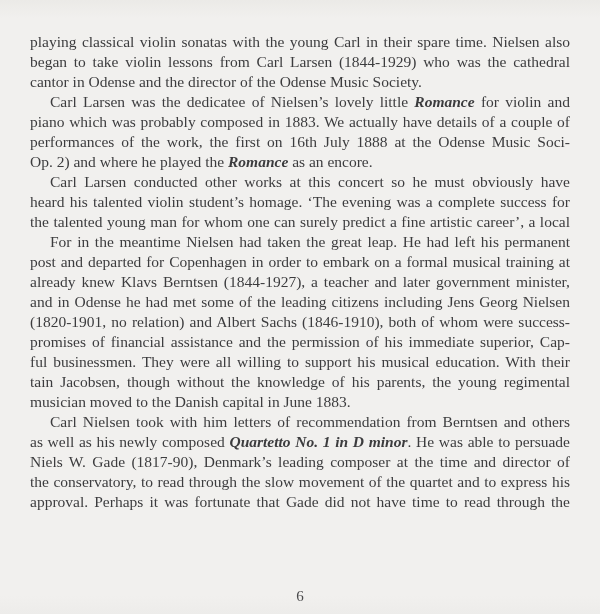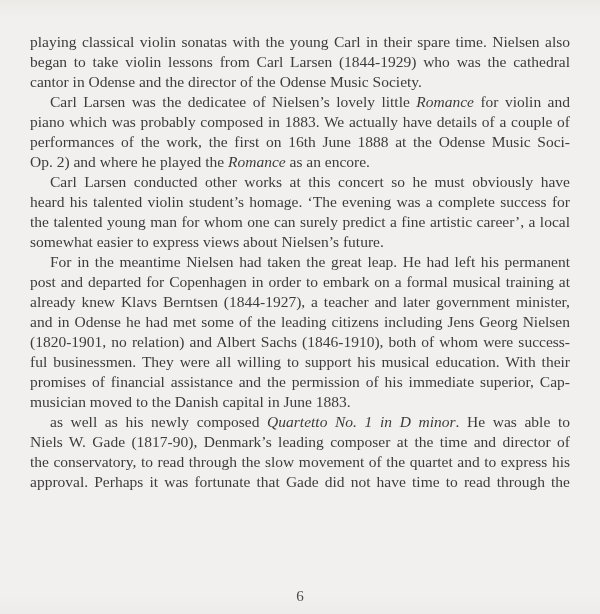--- a/index.html
+++ b/index.html
@@ -27,21 +27,21 @@
     text-align: justify;
     text-align-last: justify;
     -moz-text-align-last: justify;
     white-space: normal;
   }
   .text-line.line-last {
     text-align-last: left;
     -moz-text-align-last: left;
   }
   .paragraph.indent .text-line:first-child { text-indent: 20px; }
-  .italic { font-style: italic; }
+  .italic { font-style: italic; font-weight: bold; }
   .page-number {
     position: absolute;
     left: 0;
     right: 0;
     top: 586px;
     text-align: center;
     font-size: 15px;
     line-height: 20px;
     color: #4a4a4c;
   }
@@ -52,40 +52,41 @@
 <div class="page">
   <div class="text-column">
       <div class="paragraph">
         <div class="text-line"><span class="">playing classical violin sonatas with the young Carl in their spare time. Nielsen also</span></div>
         <div class="text-line"><span class="">began to take violin lessons from Carl Larsen (1844-1929) who was the cathedral</span></div>
         <div class="text-line line-last"><span class="">cantor in Odense and the director of the Odense Music Society.</span></div>
       </div>
       <div class="paragraph indent">
         <div class="text-line"><span class="">Carl Larsen was the dedicatee of Nielsen’s lovely little </span><span class="italic">Romance</span><span class=""> for violin and</span></div>
         <div class="text-line"><span class="">piano which was probably composed in 1883. We actually have details of a couple of</span></div>
-        <div class="text-line"><span class="">performances of the work, the first on 16th June 1888 at the Odense Music Soci-</span></div>
+        <div class="text-line"><span class="">performances of the work, the first on 16th July 1888 at the Odense Music Soci-</span></div>
         <div class="text-line line-last"><span class="">Op. 2) and where he played the </span><span class="italic">Romance</span><span class=""> as an encore.</span></div>
       </div>
       <div class="paragraph indent">
         <div class="text-line"><span class="">Carl Larsen conducted other works at this concert so he must obviously have</span></div>
         <div class="text-line"><span class="">heard his talented violin student’s homage. ‘The evening was a complete success for</span></div>
         <div class="text-line"><span class="">the talented young man for whom one can surely predict a fine artistic career’, a local</span></div>
-        <div class="text-line line-last"><span class="">somewhat easier to express views about Nielsen’s future.</span></div>
       </div>
       <div class="paragraph indent">
         <div class="text-line"><span class="">For in the meantime Nielsen had taken the great leap. He had left his permanent</span></div>
         <div class="text-line"><span class="">post and departed for Copenhagen in order to embark on a formal musical training at</span></div>
         <div class="text-line"><span class="">already knew Klavs Berntsen (1844-1927), a teacher and later government minister,</span></div>
         <div class="text-line"><span class="">and in Odense he had met some of the leading citizens including Jens Georg Nielsen</span></div>
         <div class="text-line"><span class="">(1820-1901, no relation) and Albert Sachs (1846-1910), both of whom were success-</span></div>
+        <div class="text-line"><span class="">promises of financial assistance and the permission of his immediate superior, Cap-</span></div>
         <div class="text-line"><span class="">ful businessmen. They were all willing to support his musical education. With their</span></div>
-        <div class="text-line"><span class="">promises of financial assistance and the permission of his immediate superior, Cap-</span></div>
+        <div class="text-line"><span class="">tain Jacobsen, though without the knowledge of his parents, the young regimental</span></div>
         <div class="text-line line-last"><span class="">musician moved to the Danish capital in June 1883.</span></div>
       </div>
       <div class="paragraph indent">
+        <div class="text-line"><span class="">Carl Nielsen took with him letters of recommendation from Berntsen and others</span></div>
         <div class="text-line"><span class="">as well as his newly composed </span><span class="italic">Quartetto No. 1 in D minor</span><span class="">. He was able to persuade</span></div>
         <div class="text-line"><span class="">Niels W. Gade (1817-90), Denmark’s leading composer at the time and director of</span></div>
         <div class="text-line"><span class="">the conservatory, to read through the slow movement of the quartet and to express his</span></div>
         <div class="text-line"><span class="">approval. Perhaps it was fortunate that Gade did not have time to read through the</span></div>
       </div>
     </div>
   <div class="page-number">6</div>
 </div>
 
 </body></html>

